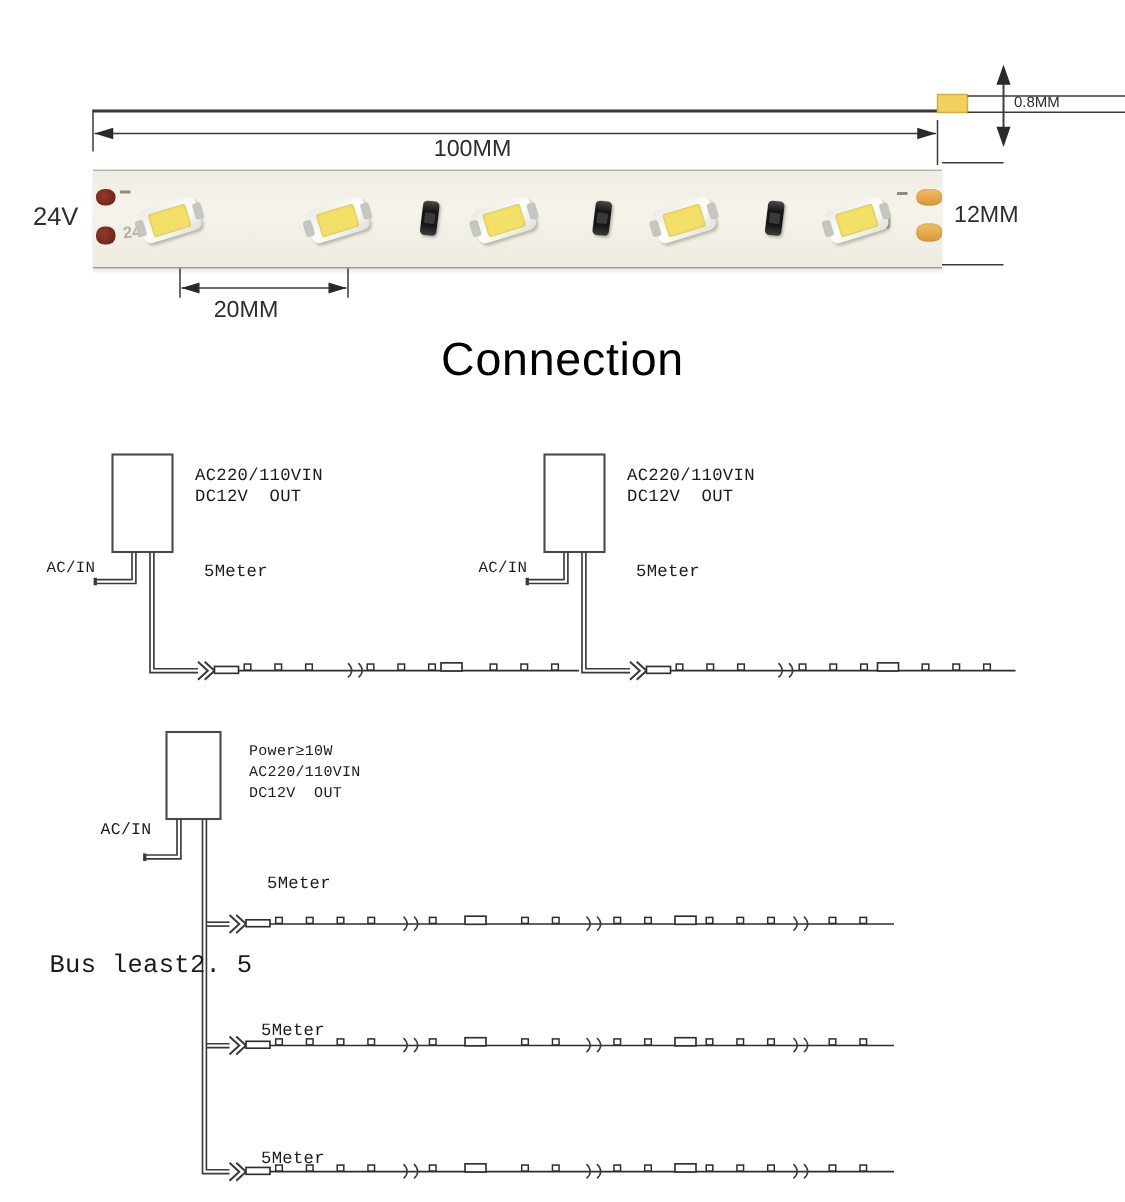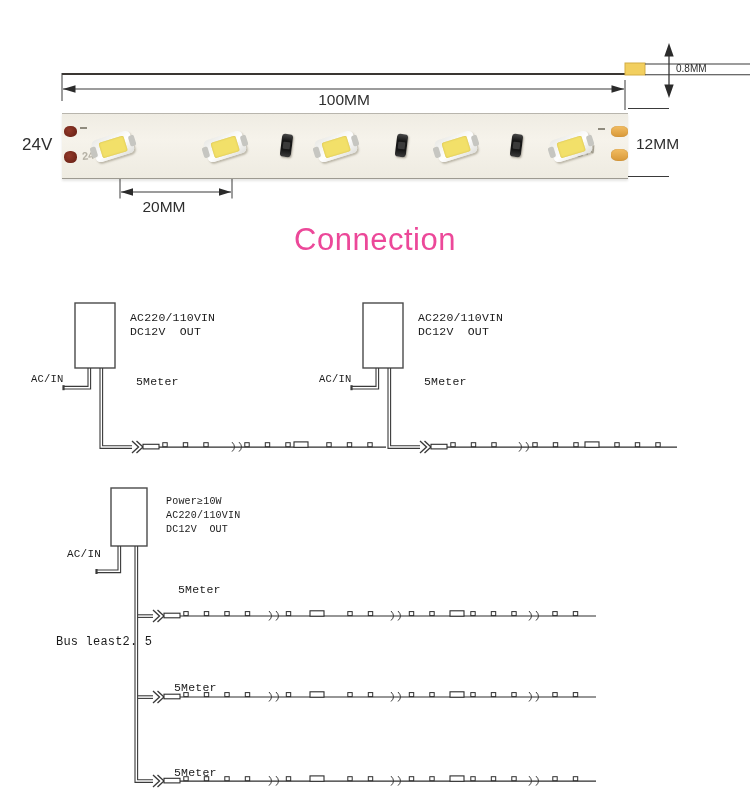--- a/index.html
+++ b/index.html
@@ -1,21 +1,21 @@
 <!DOCTYPE html>
 <html><head>
 <meta charset="utf-8">
 <style>
   html,body{margin:0;padding:0;background:#fff;}
   .page{position:relative;width:750px;height:801px;background:#ffffff;overflow:hidden;
         font-family:"Liberation Sans",sans-serif;}
   .abs{position:absolute;}
   .sans{font-family:"Liberation Sans",sans-serif;color:#2e2e2e;}
   .serif{font-family:Liberation Mono, monospace;color:#1b1b1b;white-space:pre;letter-spacing:.2px;}
-  .title{width:100%;text-align:center;font-size:31px;color:#ec4899;letter-spacing:.5px;}
+  .title{width:100%;text-align:center;font-size:31px;color:#000000;letter-spacing:.5px;}
   #diagram-svg{position:absolute;left:0;top:0;}
   
   .strip-photo{left:62px;top:113px;width:566px;height:64px;
       background:linear-gradient(#efece3,#f6f3eb 40%,#eeebe1);
       border-top:1px solid #b8b5ad;border-bottom:1px solid #9d9a91;
       box-shadow:0 2px 2px rgba(60,55,45,.12);}
   .led{position:absolute;width:40px;height:23px;border-radius:5px;
       background:linear-gradient(160deg,#e9e9e5,#ffffff 55%,#dededa);
       box-shadow:1px 2px 2px rgba(90,80,55,.35);transform:rotate(-17deg);}
   .led .phosphor{position:absolute;left:7px;top:3.5px;width:26px;height:16px;border-radius:2px;
@@ -243,21 +243,21 @@
         <div class="resistor" style="left: 334px;">
           <div class="band"></div>
         </div>
         <div class="resistor" style="left: 449px;">
           <div class="band"></div>
         </div>
       </div>
   </div>
 
   <div class="abs sans" style="left:22px;top:135px;font-size:17px">24V</div>
-  <div class="abs sans" style="left:344px;top:91px;font-size:15.5px;transform:translateX(-50%)">100MM</div>
+  <div class="abs sans" style="left:315px;top:91px;font-size:15.5px;transform:translateX(-50%)">100MM</div>
   <div class="abs sans" style="left:164px;top:198px;font-size:15.5px;transform:translateX(-50%)">20MM</div>
   <div class="abs sans" style="left:636px;top:135px;font-size:15.5px">12MM</div>
   <div class="abs sans" style="left:676px;top:63px;font-size:10px">0.8MM</div>
 
   <div class="abs title" style="top:222px">Connection</div>
 
   <div class="abs serif" style="left:130px;top:311px;font-size:11.5px">AC220/110VIN</div>
   <div class="abs serif" style="left:130px;top:325px;font-size:11.5px">DC12V  OUT</div>
   <div class="abs serif" style="left:31px;top:373px;font-size:10.5px">AC/IN</div>
   <div class="abs serif" style="left:136px;top:375px;font-size:11.5px">5Meter</div>
@@ -267,15 +267,15 @@
   <div class="abs serif" style="left:319px;top:373px;font-size:10.5px">AC/IN</div>
   <div class="abs serif" style="left:424px;top:375px;font-size:11.5px">5Meter</div>
 
   <div class="abs serif" style="left:166px;top:496px;font-size:10px">Power≥10W</div>
   <div class="abs serif" style="left:166px;top:510px;font-size:10px">AC220/110VIN</div>
   <div class="abs serif" style="left:166px;top:524px;font-size:10px">DC12V  OUT</div>
   <div class="abs serif" style="left:67px;top:548px;font-size:11px">AC/IN</div>
   <div class="abs serif" style="left:178px;top:583px;font-size:11.5px">5Meter</div>
   <div class="abs serif" style="left:174px;top:681px;font-size:11.5px">5Meter</div>
   <div class="abs serif" style="left:174px;top:766px;font-size:11.5px">5Meter</div>
-  <div class="abs serif" style="left:56px;top:635px;font-size:12px">Bus least2. 5</div>
+  <div class="abs serif" style="left:33px;top:635px;font-size:17px">Bus least2. 5</div>
 
 </div>
 
 </body></html>

